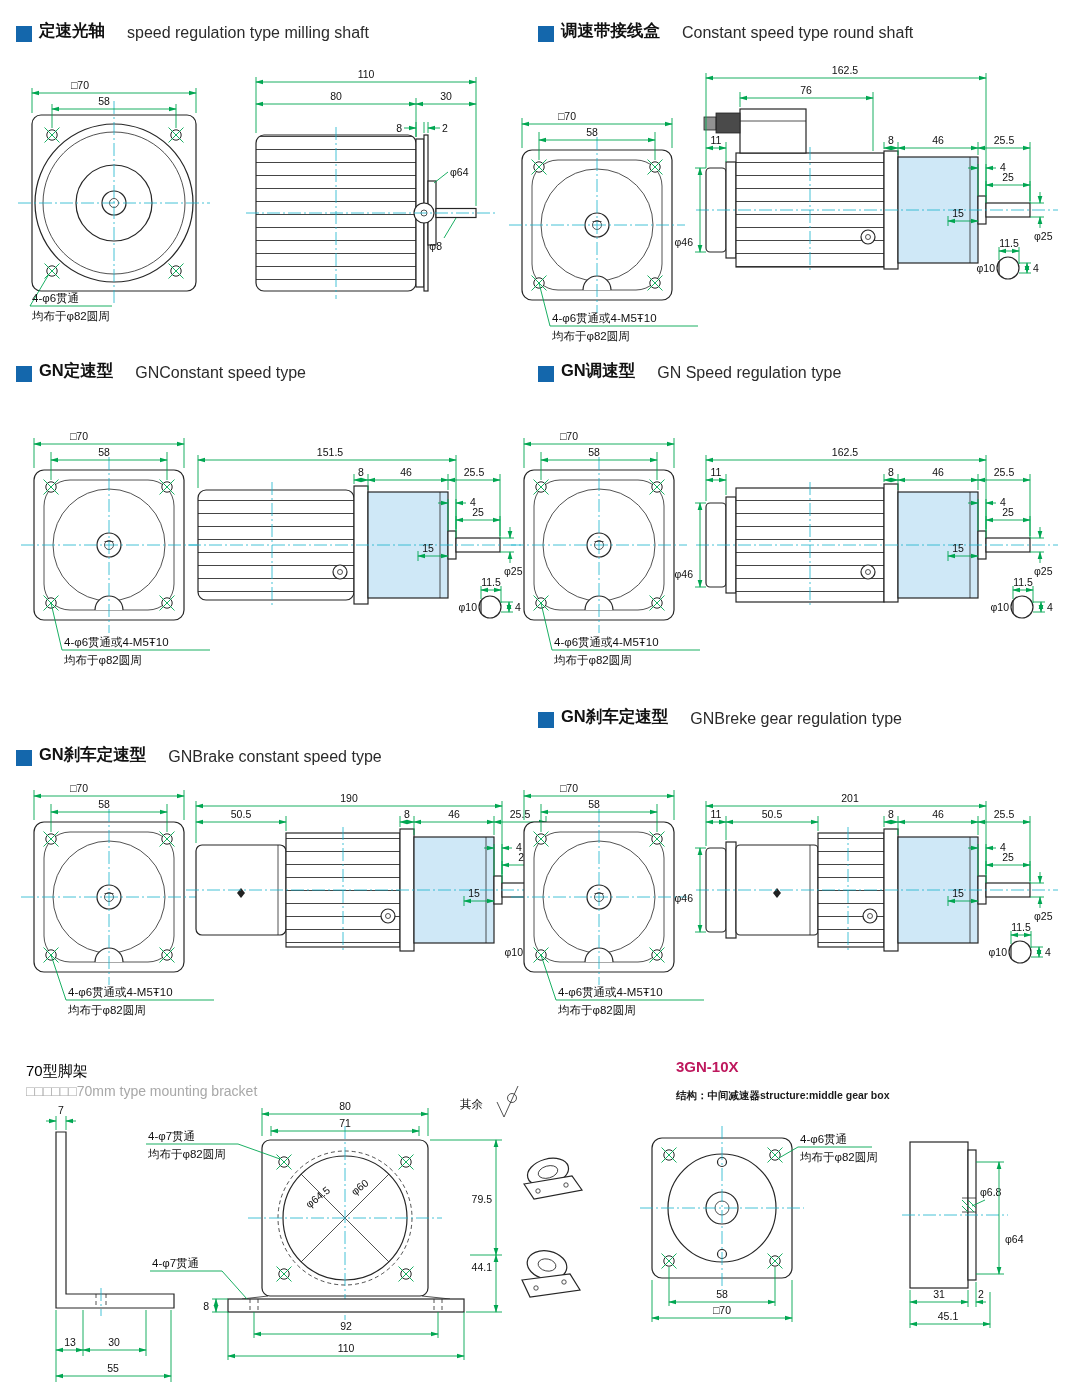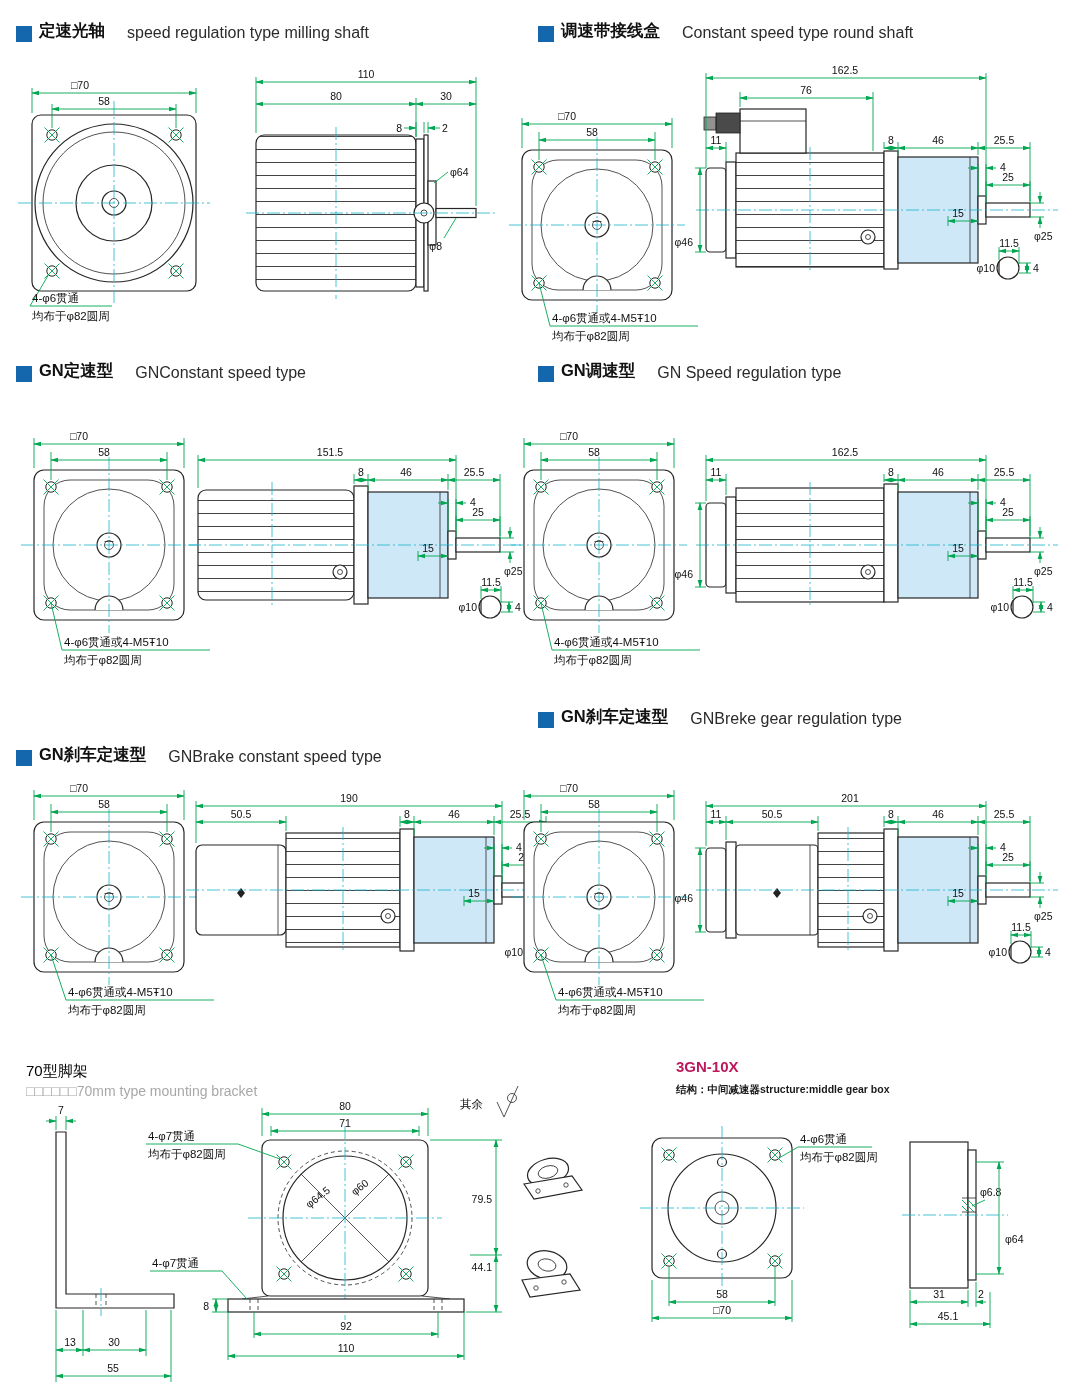--- a/index.html
+++ b/index.html
@@ -7,21 +7,21 @@
   #page{position:relative;width:1085px;height:1400px;background:#fff;overflow:hidden}
   #cv{position:absolute;left:0;top:0}
   .hdr{position:absolute;display:flex;align-items:flex-end;white-space:nowrap}
   .hdr .bullet{width:16px;height:16px;background:#1467ac;margin-right:7px}
   .hdr .cn{font-weight:700;font-size:16.5px;color:#111}
   .hdr .en{font-size:16px;color:#2b2b2b;margin-left:22px}
   .tblock{position:absolute}
   .t-main{font-size:15px;color:#000000}
   .t-sub{font-size:14px;color:#a8a8a8;margin-top:2px}
   .t-main2{font-size:15px;font-weight:700;color:#be185d}
-  .t-sub2{font-size:10.5px;font-weight:700;color:#1a1a1a;margin-top:8px}
+  .t-sub2{font-size:10.5px;font-weight:700;color:#1a1a1a;margin-top:14px}
   svg .o{fill:#fff;stroke:#262626;stroke-width:1.2}
   svg .on{fill:none;stroke:#262626;stroke-width:1.2}
   svg .tn{fill:none;stroke:#262626;stroke-width:0.8}
   svg .blue{fill:#cfe8f7;stroke:#262626;stroke-width:1.2}
   svg .g{stroke:#00a651;stroke-width:0.9;fill:none}
   svg .cl{stroke:#17b3cb;stroke-width:0.8;fill:none;stroke-dasharray:13 3 2 3}
   svg .dash{stroke:#262626;stroke-width:0.8;fill:none;stroke-dasharray:4 3}
   svg .dk{fill:#4a4a4a;stroke:#222;stroke-width:0.8}
   svg text{font-size:10.5px;fill:#101010}
   svg text.d{text-anchor:middle}

